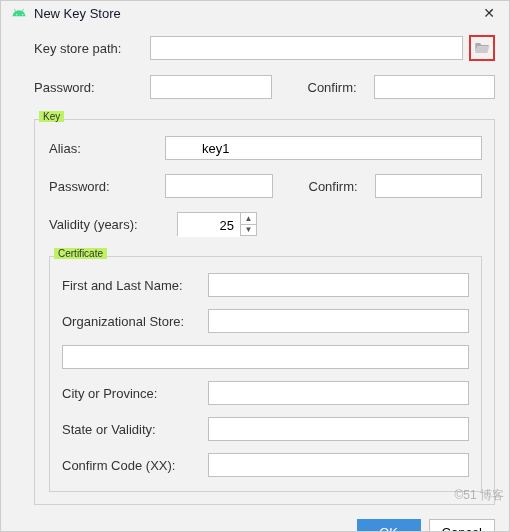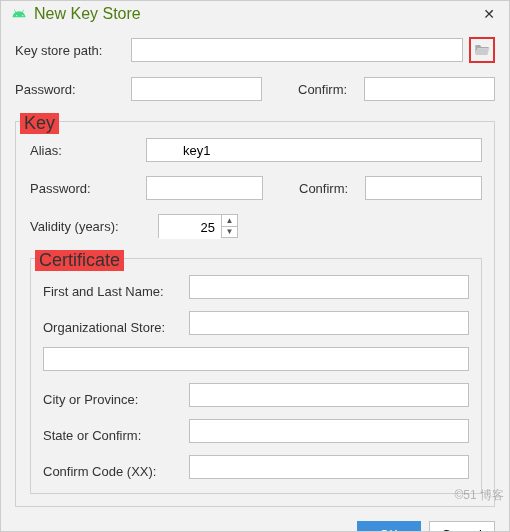--- a/index.html
+++ b/index.html
@@ -15,29 +15,30 @@
     flex-direction: column;
     border: 1px solid #ccc;
   }
   .titlebar {
     display: flex;
     align-items: center;
     padding: 4px 10px 6px 10px;
     background: #f2f2f2;
   }
   .titlebar .app-icon { width: 16px; height: 16px; margin-right: 7px; }
-  .titlebar .title { flex: 1; font-size: 16px; color: #4d7c0f; }
+  .titlebar .title { flex: 1; font-size: 13px; color: #0f172a; }
   .titlebar .close { font-size: 14px; color: #333; cursor: pointer; padding: 0 4px; }
 
   .content {
     flex: 1;
     padding: 8px 14px 6px 14px;
     display: flex;
     flex-direction: column;
     gap: 14px;
+    margin-left: 19px;
   }
 
   input[type="text"], input[type="password"] {
     border: 1px solid #c0c0c0;
     height: 24px;
     padding: 2px 6px;
     font-family: inherit;
     font-size: 13px;
     background: #fff;
   }
@@ -62,23 +63,23 @@
     border: 1px solid #d0d0d0;
     border-radius: 0;
     padding: 12px 10px 10px 10px;
     position: relative;
     margin-top: 6px;
   }
   .fieldset .legend {
     position: absolute;
     top: -9px;
     left: 4px;
-    background: #ef4444;
+    background: #bef264;
     padding: 0 4px;
-    font-size: 18px;
+    font-size: 10px;
     color: #333;
   }
   .key-body { display: flex; flex-direction: column; gap: 14px; padding: 4px 2px 2px 4px; }
   .alias-row .lbl { width: 110px; }
   .alias-row input { flex: 1; padding-left: 36px; }
 
   .validity-row { display: flex; align-items: center; gap: 18px; }
   .validity-row .lbl { width: 110px; }
   .spinner {
     display: flex;
@@ -104,21 +105,21 @@
     display: flex;
     align-items: center;
     justify-content: center;
     cursor: pointer;
     font-size: 8px;
     color: #555;
   }
   .spinner .arrows div:first-child { border-bottom: 1px solid #c0c0c0; }
 
   .cert-body { display: flex; flex-direction: column; gap: 12px; padding: 4px 2px; }
-  .cert-row { display: flex; align-items: flex-end; gap: 6px; }
+  .cert-row { display: flex; align-items: center; gap: 6px; }
   .cert-row .lbl { width: 140px; }
   .cert-row input { flex: 1; }
 
   .footer {
     display: flex;
     justify-content: flex-end;
     gap: 8px;
     padding: 8px 14px 12px 14px;
   }
   .btn {
@@ -221,21 +222,21 @@
             <input type="text" value="" style="">
           </div>
           <div class="cert-row">
             <input type="text" value="" style="">
           </div>
           <div class="cert-row">
             <span class="lbl">City or Province:</span>
             <input type="text" value="" style="">
           </div>
           <div class="cert-row">
-            <span class="lbl">State or Confirm:</span>
+            <span class="lbl">State or Validity:</span>
             <input type="text" value="" style="">
           </div>
           <div class="cert-row">
             <span class="lbl">Confirm Code (XX):</span>
             <input type="text" value="" style="">
           </div>
         </div>
       </div>
 
     </div>

